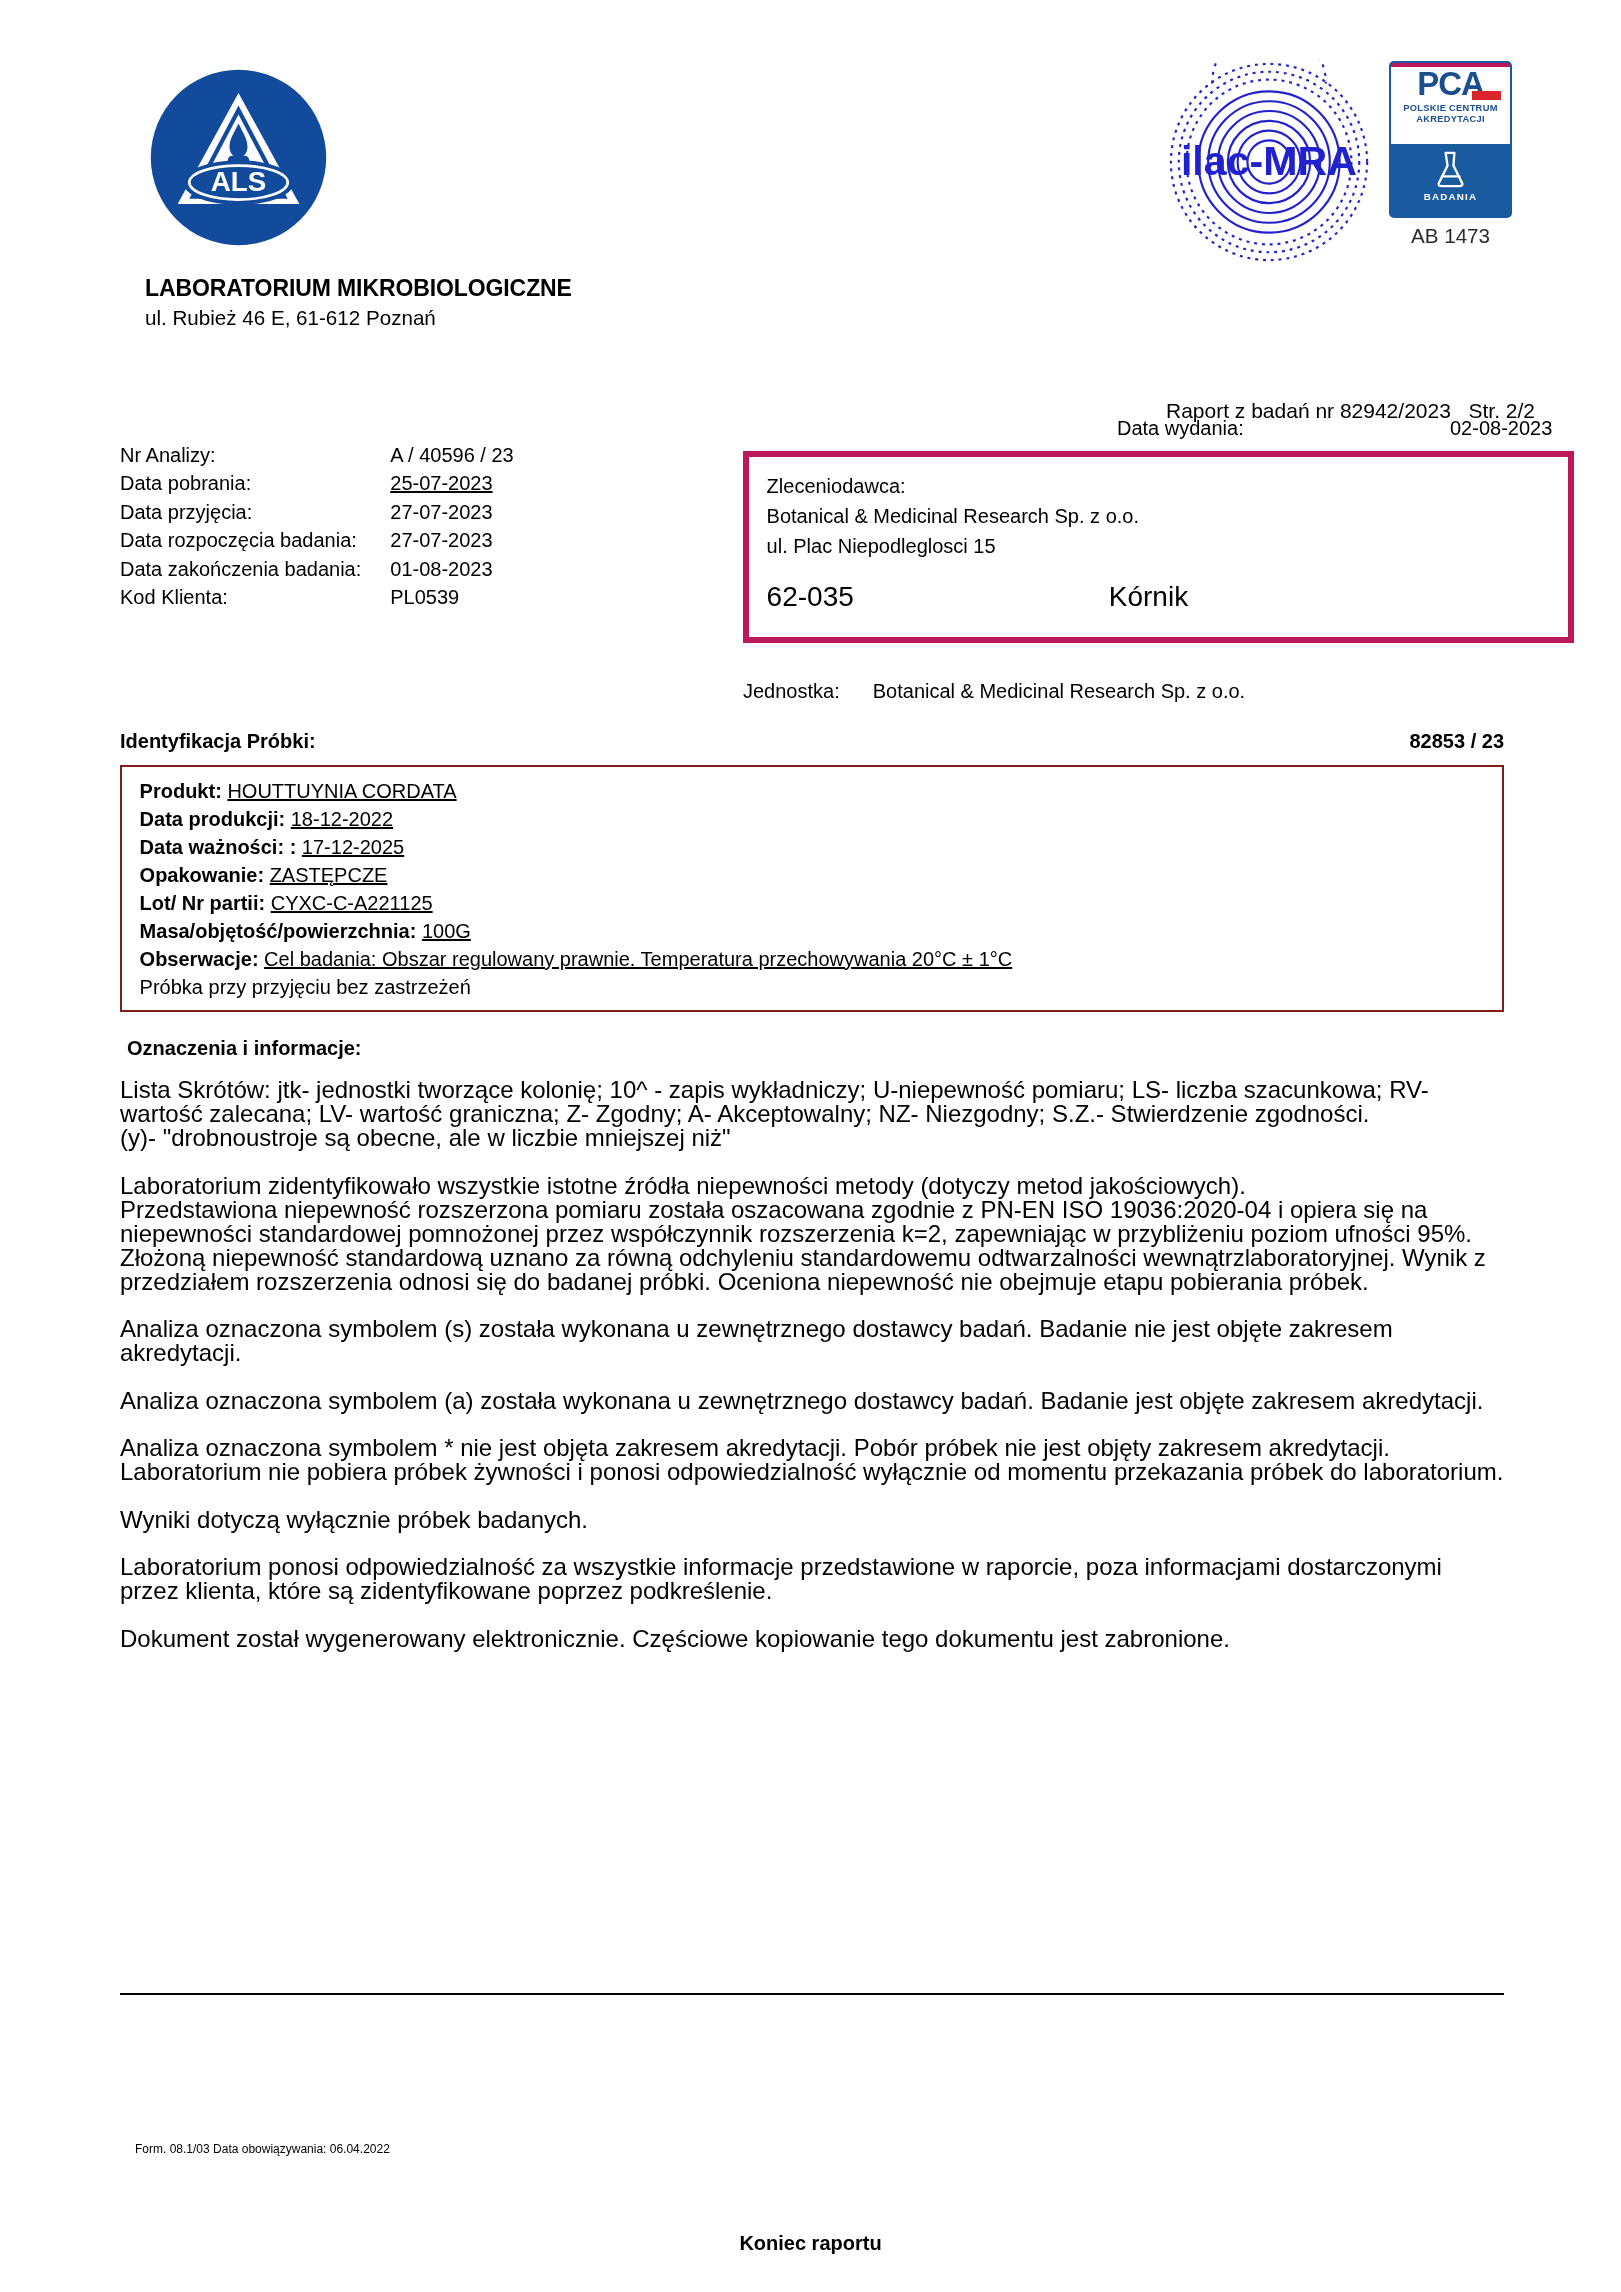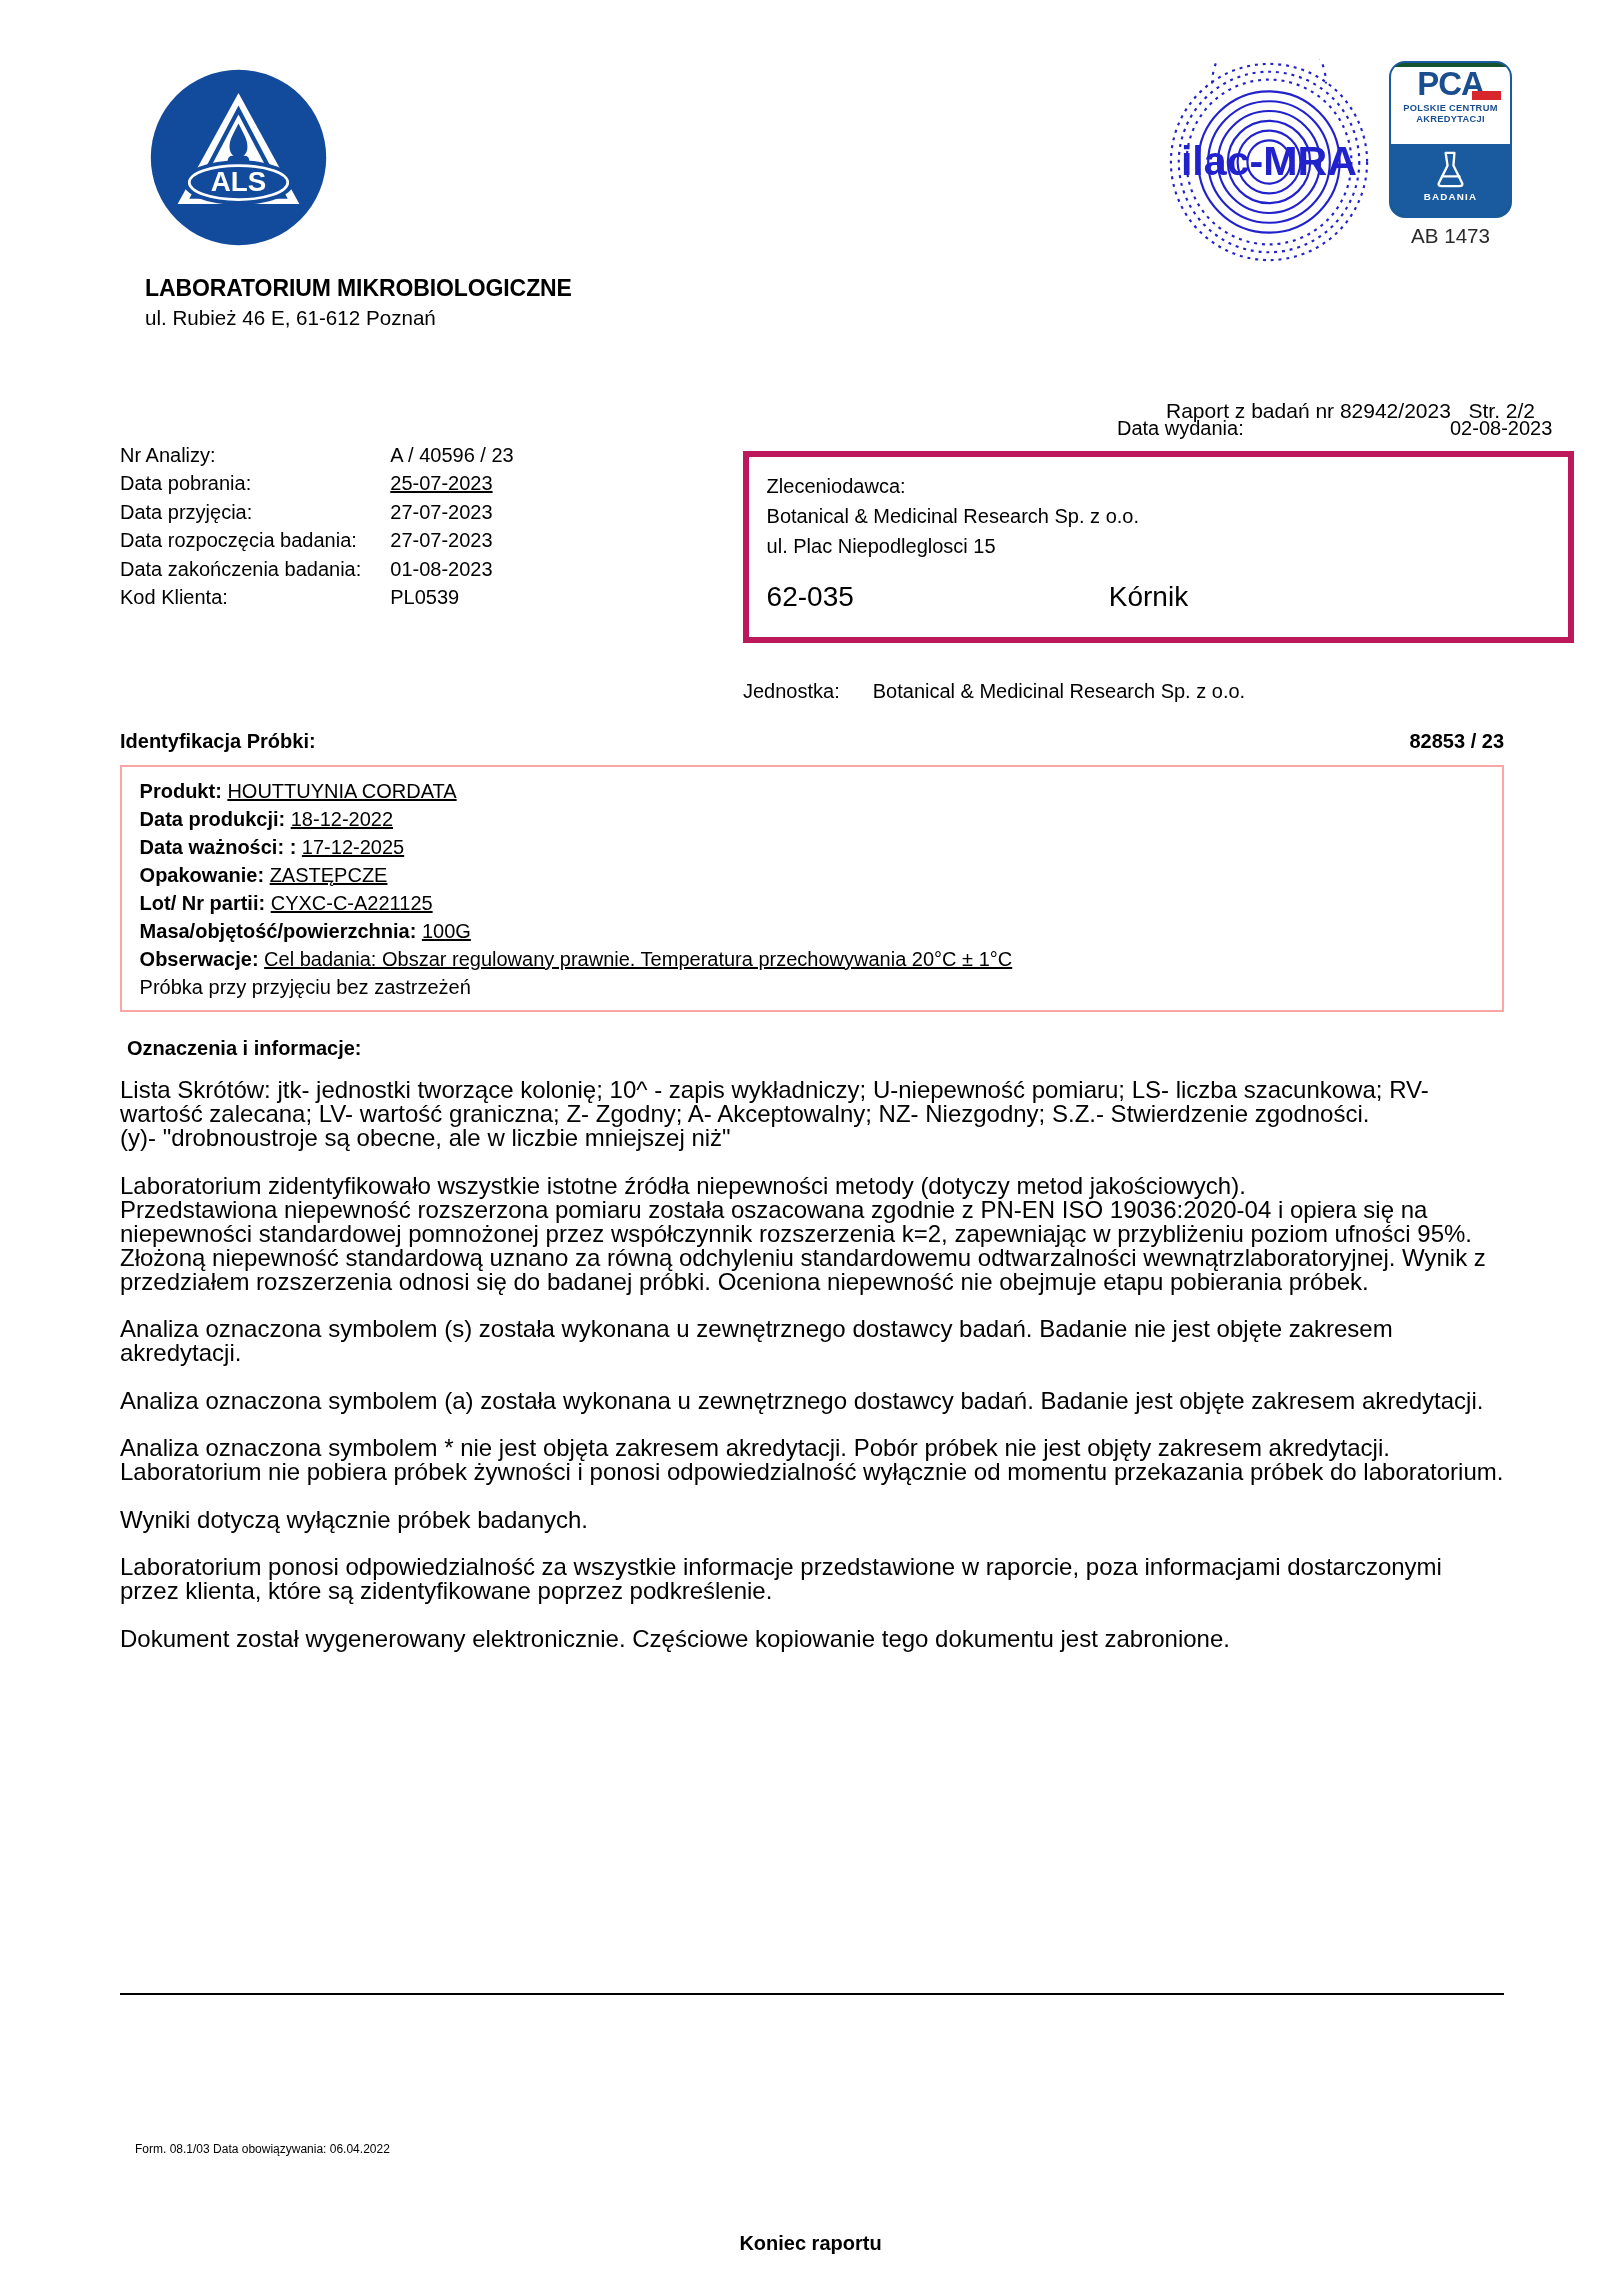--- a/index.html
+++ b/index.html
@@ -60,22 +60,22 @@
     left: 223px;
     top: 2px;
     width: 123px;
     height: 196px;
   }
   .pca-box {
     position: relative;
     width: 123px;
     height: 157px;
     border: 2.5px solid #1a5a9e;
-    border-radius: 16px;
-    background: #14532d;
+    border-radius: 5px;
+    background: #be185d;
     box-sizing: border-box;
     overflow: hidden;
   }
   .pca-top {
     position: relative;
     height: 82px;
     background: #ffffff;
     text-align: center;
   }
   .pca-letters {
@@ -230,21 +230,21 @@
   .sample-head .right {
     float: right;
   }
 
   .sample-box {
     position: absolute;
     left: 120px;
     top: 765px;
     width: 1384px;
     height: 247px;
-    border: 2px solid #fca5a5;
+    border: 2px solid #7f1d1d;
     box-sizing: border-box;
     padding: 9.8px 0 0 17.6px;
   }
   .sample-box .s-line {
     font-size: 20px;
     line-height: 28px;
     white-space: nowrap;
   }
   .sample-box .s-lbl { font-weight: bold; }
   .sample-box .s-val { text-decoration: underline; }

